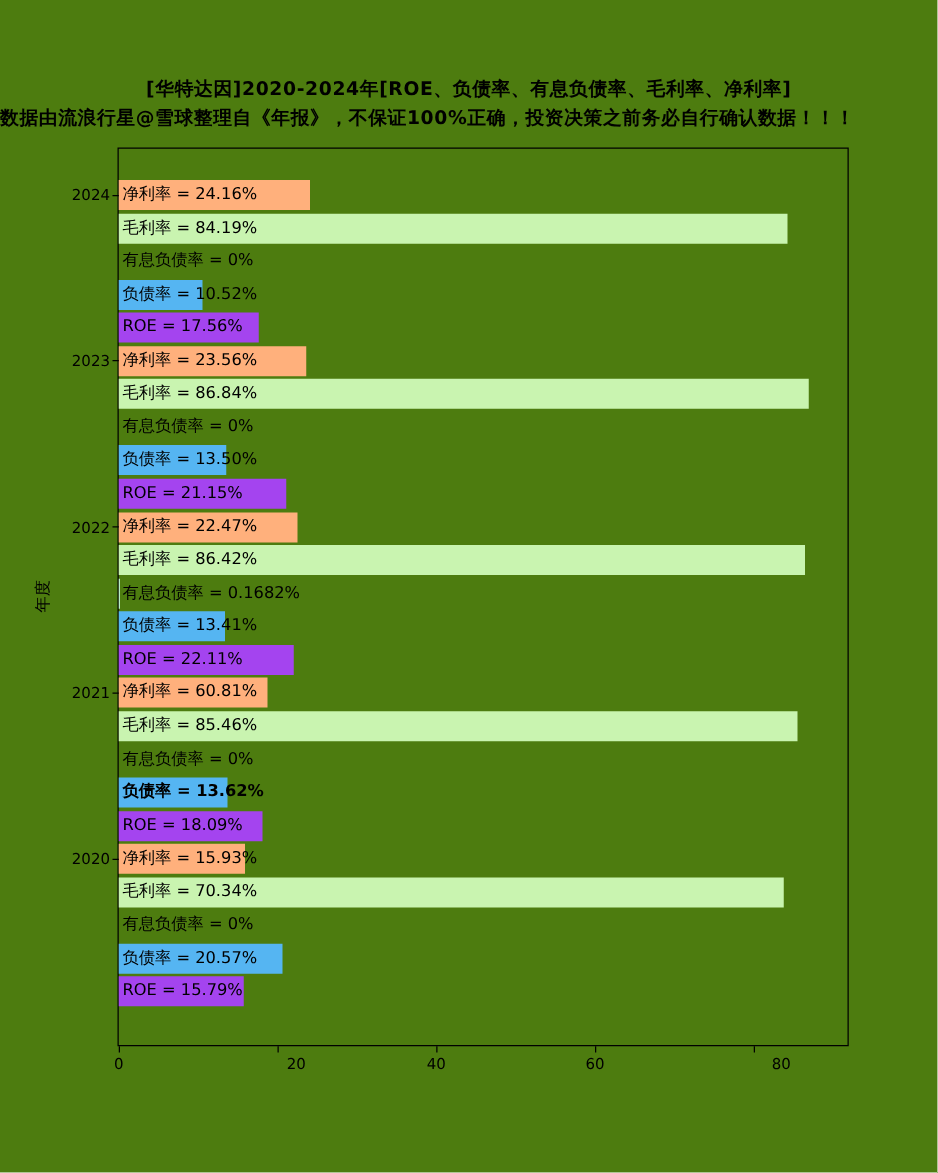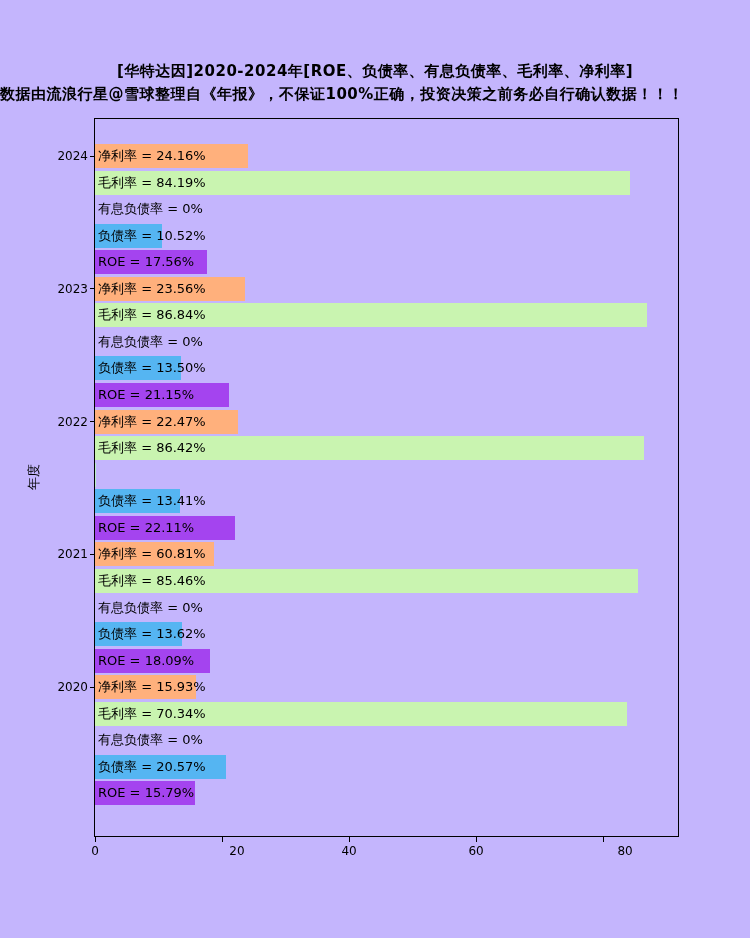--- a/index.html
+++ b/index.html
@@ -1,20 +1,20 @@
 <!DOCTYPE html>
 <html><head>
 <meta charset="utf-8">
 <style>
   html, body { margin: 0; padding: 0; background: #ffffff; }
   .figure {
     position: relative;
     width: 750px;
     height: 938px;
-    background: #c4b5fd;
+    background: #4d7c0f;
     font-family: "DejaVu Sans", sans-serif;
     color: #000000;
     overflow: hidden;
   }
   .chart-title {
     position: absolute;
     top: 62px; left: 0; width: 750px;
     text-align: center;
     font-size: 15px;
     font-weight: 600;
@@ -131,33 +131,34 @@
       <div class="bar-label" style="top: 237.48px;">负债率 = 13.50%</div>
       <div class="bar" style="top: 264.04px; width: 134.32px; background: rgb(164, 68, 239);"></div>
       <div class="bar-label" style="top: 264.04px;">ROE = 21.15%</div>
       <div class="y-tick-mark" style="top: 169.3px;"></div>
       <div class="y-tick-label" style="top: 162.8px;">2023</div>
       <div class="bar" style="top: 290.6px; width: 142.7px; background: rgb(255, 176, 124);"></div>
       <div class="bar-label" style="top: 290.6px;">净利率 = 22.47%</div>
       <div class="bar" style="top: 317.16px; width: 548.83px; background: rgb(201, 244, 176);"></div>
       <div class="bar-label" style="top: 317.16px;">毛利率 = 86.42%</div>
       <div class="bar" style="top: 343.72px; width: 1.07px; background: rgb(185, 238, 197);"></div>
+      <div class="bar-label" style="top: 343.72px;">有息负债率 = 0.1682%</div>
       <div class="bar" style="top: 370.28px; width: 85.16px; background: rgb(85, 181, 242);"></div>
       <div class="bar-label" style="top: 370.28px;">负债率 = 13.41%</div>
       <div class="bar" style="top: 396.84px; width: 140.42px; background: rgb(164, 68, 239);"></div>
       <div class="bar-label" style="top: 396.84px;">ROE = 22.11%</div>
       <div class="y-tick-mark" style="top: 302.1px;"></div>
       <div class="y-tick-label" style="top: 295.6px;">2022</div>
       <div class="bar" style="top: 423.4px; width: 119.08px; background: rgb(255, 176, 124);"></div>
       <div class="bar-label" style="top: 423.4px;">净利率 = 60.81%</div>
       <div class="bar" style="top: 449.96px; width: 542.74px; background: rgb(201, 244, 176);"></div>
       <div class="bar-label" style="top: 449.96px;">毛利率 = 85.46%</div>
       <div class="bar-label" style="top: 476.52px;">有息负债率 = 0%</div>
       <div class="bar" style="top: 503.08px; width: 86.5px; background: rgb(85, 181, 242);"></div>
-      <div class="bar-label" style="top: 503.08px;">负债率 = 13.62%</div>
+      <div class="bar-label" style="top: 503.08px; font-weight: bold;">负债率 = 13.62%</div>
       <div class="bar" style="top: 529.64px; width: 114.89px; background: rgb(164, 68, 239);"></div>
       <div class="bar-label" style="top: 529.64px;">ROE = 18.09%</div>
       <div class="y-tick-mark" style="top: 434.9px;"></div>
       <div class="y-tick-label" style="top: 428.4px;">2021</div>
       <div class="bar" style="top: 556.2px; width: 101.17px; background: rgb(255, 176, 124);"></div>
       <div class="bar-label" style="top: 556.2px;">净利率 = 15.93%</div>
       <div class="bar" style="top: 582.76px; width: 532.19px; background: rgb(201, 244, 176);"></div>
       <div class="bar-label" style="top: 582.76px;">毛利率 = 70.34%</div>
       <div class="bar-label" style="top: 609.32px;">有息负债率 = 0%</div>
       <div class="bar" style="top: 635.88px; width: 130.64px; background: rgb(85, 181, 242);"></div>

